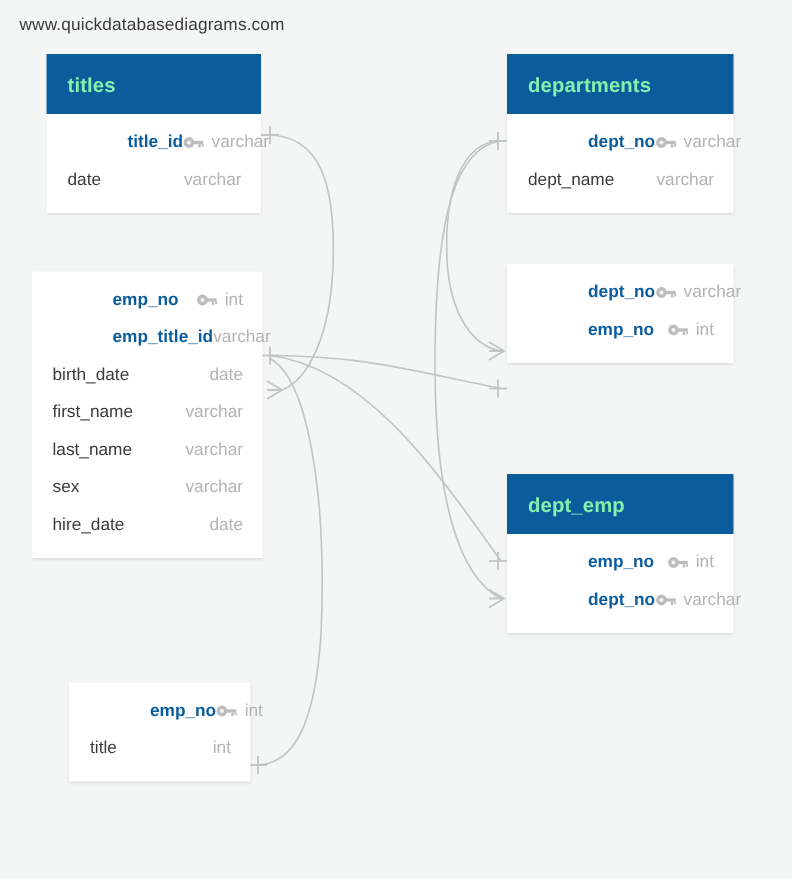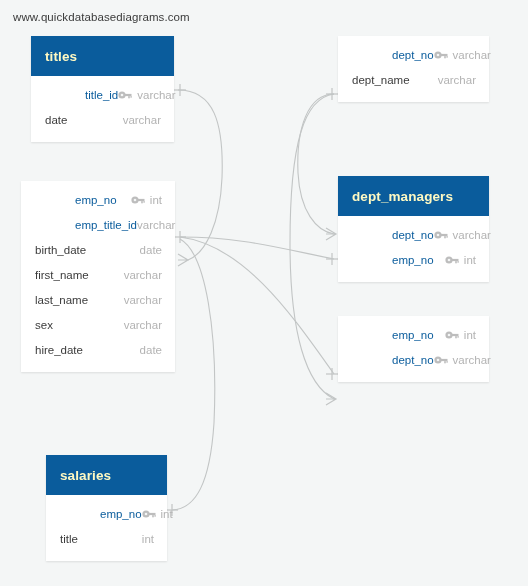--- a/index.html
+++ b/index.html
@@ -36,21 +36,21 @@
     height: 586px;
     pointer-events: none;
   }
   .table {
     position: absolute;
     background: #ffffff;
     box-shadow: 0 1px 2px rgba(0,0,0,0.10);
   }
   .table-header {
     background: #0a5c9c;
-    color: #fef9c3;
+    color: #86efac;
     font-size: 13.5px;
     font-weight: bold;
     display: flex;
     align-items: center;
     padding-left: 14px;
     box-sizing: border-box;
     height: 40px;
     letter-spacing: 0.1px;
     text-align: center;
   }
@@ -65,21 +65,21 @@
     box-sizing: border-box;
   }
   .col-name {
     font-size: 11.5px;
     color: #3b3b3b;
     white-space: nowrap;
     flex: 0 0 auto;
   }
   .row.pk .col-name {
     color: #0a5c9c;
-    font-weight: normal;
+    font-weight: bold;
     padding-left: 40px;
   }
   .spacer { flex: 1 1 auto; }
   .key-icon {
     flex: 0 0 auto;
     margin-right: 5px;
     display: inline-block;
     width: 14px;
     height: 10px;
     line-height: 0;
@@ -198,21 +198,20 @@
           <span class="col-type">varchar</span>
         </div>
         <div class="row">
           <span class="col-name">hire_date</span>
           <span class="spacer"></span>
           <span class="col-type">date</span>
         </div>
       </div>
     </div>
     <div class="table" style="left: 46px; top: 452px; width: 121px;">
-      <div class="table-header">salaries</div>
       <div class="table-body">
         <div class="row pk">
           <span class="col-name">emp_no</span>
           <span class="spacer"></span>
           <span class="key-icon"><svg viewBox="0 0 14 10" width="14" height="10">
               <circle cx="4" cy="5" r="3.6" fill="#bdbdbd"></circle>
               <circle cx="4" cy="5" r="1.3" fill="#f4f6f6"></circle>
               <rect x="6.5" y="3.9" width="7" height="2.2" fill="#bdbdbd"></rect>
               <rect x="10.2" y="6.1" width="1.6" height="2.2" fill="#bdbdbd"></rect>
               <rect x="12.4" y="6.1" width="1.4" height="1.6" fill="#bdbdbd"></rect>
@@ -220,20 +219,21 @@
           <span class="col-type">int</span>
         </div>
         <div class="row">
           <span class="col-name">title</span>
           <span class="spacer"></span>
           <span class="col-type">int</span>
         </div>
       </div>
     </div>
     <div class="table" style="left: 338px; top: 33px; width: 151px;">
+      <div class="table-header">departments</div>
       <div class="table-body">
         <div class="row pk">
           <span class="col-name">dept_no</span>
           <span class="spacer"></span>
           <span class="key-icon"><svg viewBox="0 0 14 10" width="14" height="10">
               <circle cx="4" cy="5" r="3.6" fill="#bdbdbd"></circle>
               <circle cx="4" cy="5" r="1.3" fill="#f4f6f6"></circle>
               <rect x="6.5" y="3.9" width="7" height="2.2" fill="#bdbdbd"></rect>
               <rect x="10.2" y="6.1" width="1.6" height="2.2" fill="#bdbdbd"></rect>
               <rect x="12.4" y="6.1" width="1.4" height="1.6" fill="#bdbdbd"></rect>
@@ -241,21 +241,20 @@
           <span class="col-type">varchar</span>
         </div>
         <div class="row">
           <span class="col-name">dept_name</span>
           <span class="spacer"></span>
           <span class="col-type">varchar</span>
         </div>
       </div>
     </div>
     <div class="table" style="left: 338px; top: 173px; width: 151px;">
-      <div class="table-header">dept_managers</div>
       <div class="table-body">
         <div class="row pk">
           <span class="col-name">dept_no</span>
           <span class="spacer"></span>
           <span class="key-icon"><svg viewBox="0 0 14 10" width="14" height="10">
               <circle cx="4" cy="5" r="3.6" fill="#bdbdbd"></circle>
               <circle cx="4" cy="5" r="1.3" fill="#f4f6f6"></circle>
               <rect x="6.5" y="3.9" width="7" height="2.2" fill="#bdbdbd"></rect>
               <rect x="10.2" y="6.1" width="1.6" height="2.2" fill="#bdbdbd"></rect>
               <rect x="12.4" y="6.1" width="1.4" height="1.6" fill="#bdbdbd"></rect>
@@ -270,20 +269,21 @@
               <circle cx="4" cy="5" r="1.3" fill="#f4f6f6"></circle>
               <rect x="6.5" y="3.9" width="7" height="2.2" fill="#bdbdbd"></rect>
               <rect x="10.2" y="6.1" width="1.6" height="2.2" fill="#bdbdbd"></rect>
               <rect x="12.4" y="6.1" width="1.4" height="1.6" fill="#bdbdbd"></rect>
             </svg></span>
           <span class="col-type">int</span>
         </div>
       </div>
     </div>
     <div class="table" style="left: 338px; top: 313px; width: 151px;">
+      <div class="table-header">dept_emp</div>
       <div class="table-body">
         <div class="row pk">
           <span class="col-name">emp_no</span>
           <span class="spacer"></span>
           <span class="key-icon"><svg viewBox="0 0 14 10" width="14" height="10">
               <circle cx="4" cy="5" r="3.6" fill="#bdbdbd"></circle>
               <circle cx="4" cy="5" r="1.3" fill="#f4f6f6"></circle>
               <rect x="6.5" y="3.9" width="7" height="2.2" fill="#bdbdbd"></rect>
               <rect x="10.2" y="6.1" width="1.6" height="2.2" fill="#bdbdbd"></rect>
               <rect x="12.4" y="6.1" width="1.4" height="1.6" fill="#bdbdbd"></rect>

